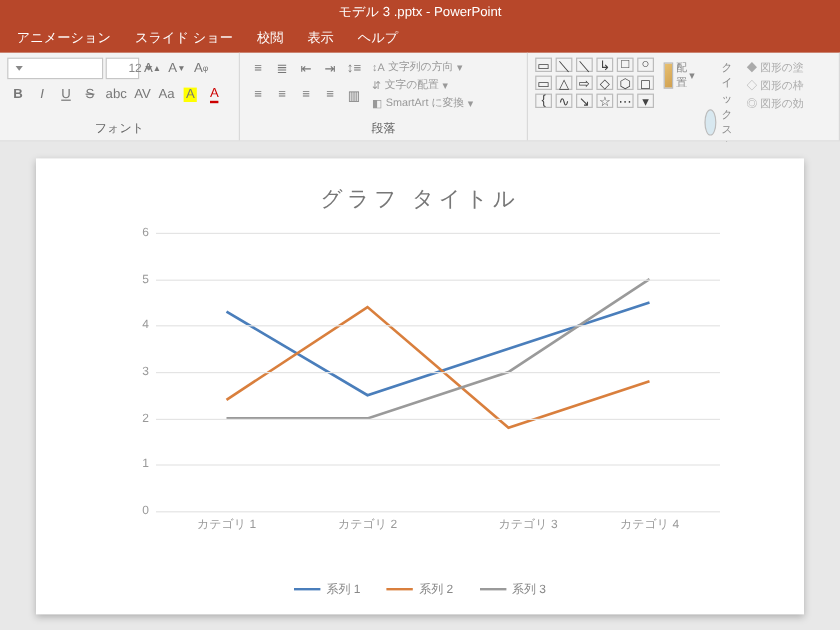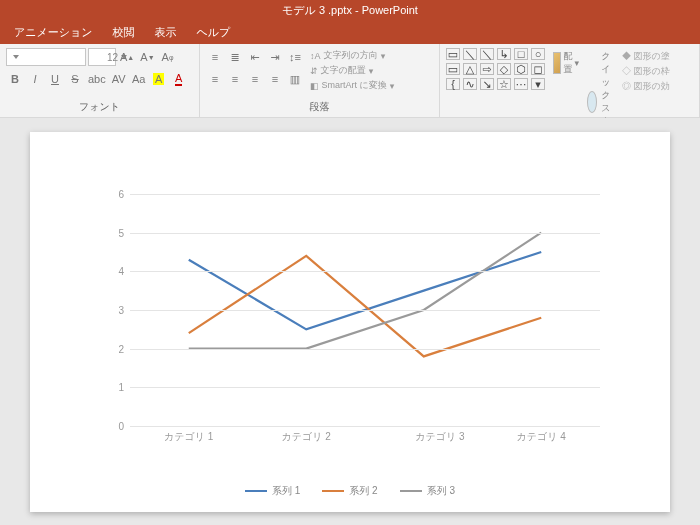--- a/index.html
+++ b/index.html
@@ -41,20 +41,21 @@
   .legend-item { display: flex; align-items: center; gap: 5px; }
   .swatch { width: 22px; height: 0; border-top: 2px solid; }
 </style>
 </head>
 <body>
 
 <div class="titlebar">モデル 3 .pptx  -  PowerPoint</div>
 
 <div class="tabs">
   <div class="tab">アニメーション</div>
+  <div class="tab">スライド ショー</div>
   <div class="tab">校閲</div>
   <div class="tab">表示</div>
   <div class="tab">ヘルプ</div>
 </div>
 
 <div class="ribbon">
 
   <div class="group" style="width:200px">
     <div class="group-body">
       <div class="font-row">
@@ -154,20 +155,21 @@
         <div>◇ <span>図形の枠</span></div>
         <div>◎ <span>図形の効</span></div>
       </div>
     </div>
     <div class="group-label">図形描画</div>
   </div>
 </div>
 
 <div class="workspace">
   <div class="slide">
+    <div class="chart-title">グラフ タイトル</div>
     <div class="plot" id="plot">
       <svg class="lines" id="chart-svg" viewBox="0 0 470 232">
           <polyline points="58.75,65.73333333333332 176.25,135.33333333333331 293.75,96.66666666666666 411.25,58" fill="none" stroke="#4a7ebb" stroke-width="2.2"></polyline>
           <polyline points="58.75,139.2 176.25,61.866666666666646 293.75,162.4 411.25,123.73333333333335" fill="none" stroke="#d97f3d" stroke-width="2.2"></polyline>
           <polyline points="58.75,154.66666666666669 176.25,154.66666666666669 293.75,116 411.25,38.66666666666666" fill="none" stroke="#9a9a9a" stroke-width="2.2"></polyline>
         </svg>
     <div class="grid-line" style="top: 232px;"></div>
         <div class="y-label" style="top: 232px;">0</div>
         <div class="grid-line" style="top: 193.333px;"></div>
         <div class="y-label" style="top: 193.333px;">1</div>

